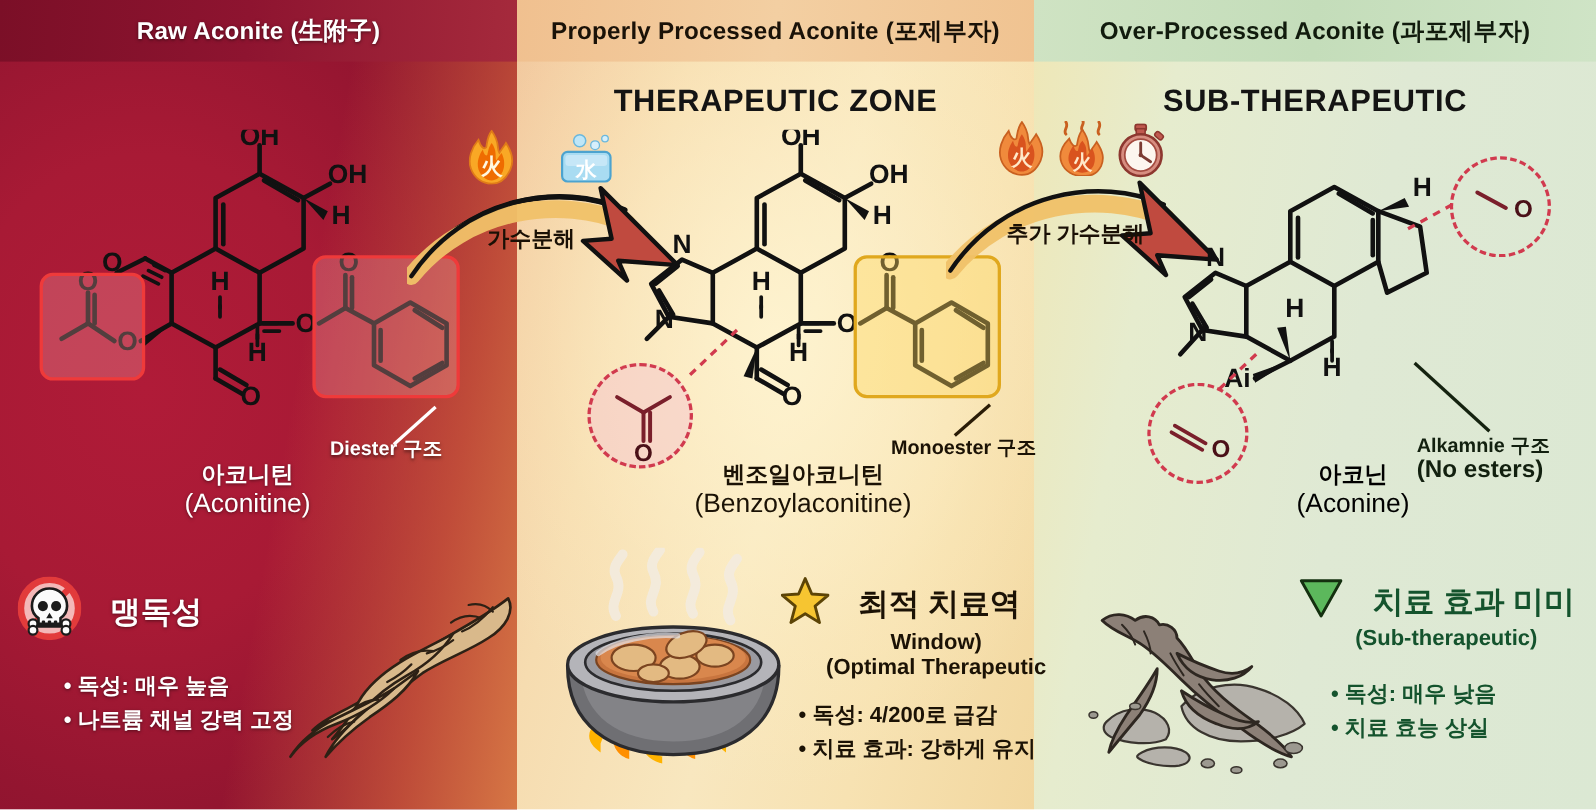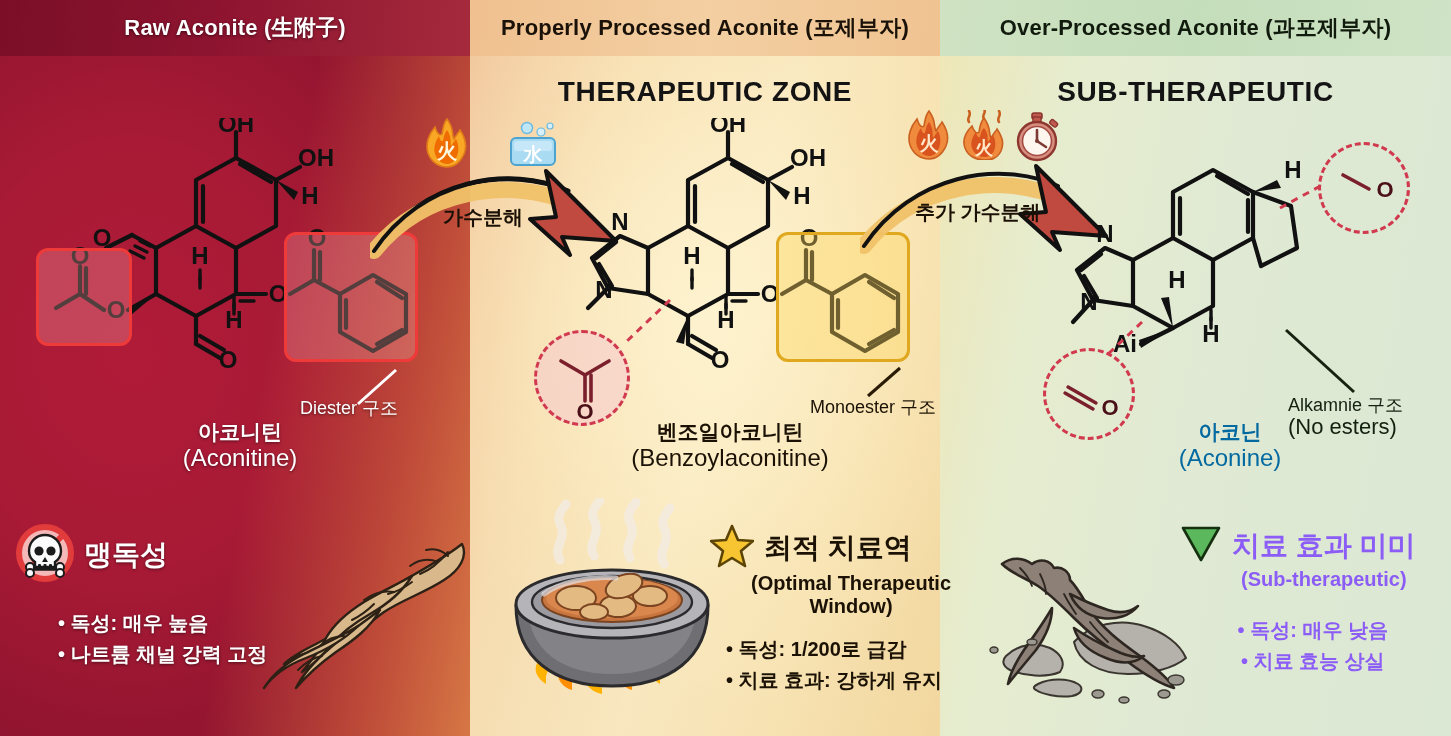--- a/index.html
+++ b/index.html
@@ -56,26 +56,26 @@
   
   .mol { position: absolute; }
   #mol-aconitine { left: 28px;  top: 118px; }
   #mol-benzoyl   { left: 520px; top: 118px; }
   #mol-aconine   { left: 1005px; top: 130px; }
 
   
   .mol-name { position: absolute; text-align: center; line-height: 1.15; }
   .mol-name .ko { display:block; font-size: 21px; font-weight: bold; }
   .mol-name .en { display:block; font-size: 24px; font-weight: normal; }
-  #name-aconitine { left: 105px;  top: 420px; width: 270px; color: #ffffff; text-shadow: 0 1px 3px rgba(0,0,0,.5); }
+  #name-aconitine { left: 90px;  top: 420px; width: 270px; color: #ffffff; text-shadow: 0 1px 3px rgba(0,0,0,.5); }
   #name-benzoyl   { left: 595px; top: 420px; width: 270px; color: #1b1205; }
-  #name-aconine   { left: 1120px; top: 420px; width: 220px; color: #0369a1; }
-
-  
-  .tag { position: absolute; font-size: 18px; font-weight: normal; line-height: 1.12; white-space: nowrap; }
+  #name-aconine   { left: 1120px; top: 420px; width: 220px; color: #000000; }
+
+  
+  .tag { position: absolute; font-size: 18px; font-weight: bold; line-height: 1.12; white-space: nowrap; }
   #tag-diester   { left: 300px; top: 398px; color: #ffffff; text-shadow: 0 1px 3px rgba(0,0,0,.55); }
   #tag-monoester { left: 810px; top: 397px; color: #1b1205; }
   #tag-alkamnie  { left: 1288px; top: 395px; color: #12200f; text-align: left; }
   #tag-alkamnie .sub { display:block; font-size: 22px; }
 
   
   .leader { position: absolute; background: transparent; }
 
   
   .arrow-wrap { position: absolute; }
@@ -91,33 +91,33 @@
   
   .icon-chip { position: absolute; font-size: 34px; line-height: 1; }
   #icon-fire1   { left: 426px; top: 118px; }
   #icon-water1  { left: 505px; top: 120px; }
   #icon-fire2a  { left: 908px; top: 110px; }
   #icon-fire2b  { left: 960px; top: 110px; }
   #icon-timer2  { left: 1012px; top: 112px; }
 
   
   .status { position: absolute; }
-  .status-head { display: flex; align-items: center; gap: 10px; }
+  .status-head { display: flex; align-items: center; gap: 26px; }
   .status-title { font-size: 28px; font-weight: bold; white-space: nowrap; }
   .status-sub { font-size: 20px; font-weight: bold; line-height: 1.15; }
   .bullets { margin-top: 14px; }
   .bullets li { list-style: none; font-size: 20px; font-weight: bold; line-height: 1.55; white-space: nowrap; }
   .bullets li::before { content: "• "; }
 
   #status-raw  { left: 16px;  top: 524px; color: #ffffff; text-shadow: 0 1px 3px rgba(0,0,0,.5); }
   #status-raw .bullets { margin-left: 42px; margin-top: 22px; }
   #status-proper { left: 710px; top: 524px; color: #1b1205; text-align: left; }
   #status-proper .status-sub { text-align: center; width: 250px; margin-left: 16px; }
   #status-proper .bullets { margin-left: 16px; margin-top: 16px; }
-  #status-over { left: 1180px; top: 524px; color: #8b5cf6; text-align: center; }
+  #status-over { left: 1180px; top: 524px; color: #14532d; }
   #status-over .status-sub { margin-left: 52px; }
   #status-over .bullets { margin-left: 30px; margin-top: 24px; }
 
   
   .illus { position: absolute; }
   #illus-root-raw { left: 262px; top: 540px; }
   #illus-pot      { left: 498px; top: 498px; }
   #illus-root-burnt { left: 978px; top: 532px; }
 
   
@@ -612,25 +612,25 @@
   <div class="status" id="status-proper">
     <div class="status-head">
       <span>
         <svg width="44" height="44" viewBox="0 0 44 44">
           <polygon points="22,2 28,16 43,17 31,27 35,42 22,34 9,42 13,27 1,17 16,16" fill="#f6c531" stroke="#5c4406" stroke-width="2.6" stroke-linejoin="round"></polygon>
         </svg>
       </span>
       <span class="status-title">최적 치료역</span>
     </div>
     <div class="status-sub">
+      <div>Window)</div>
       <div>(Optimal Therapeutic</div>
-      <div>Window)</div>
     </div>
     <ul class="bullets">
-      <li>독성: 1/200로 급감</li>
+      <li>독성: 4/200로 급감</li>
       <li>치료 효과: 강하게 유지</li>
     </ul>
   </div>
 
   <div class="status" id="status-over">
     <div class="status-head">
       <span>
         <svg width="42" height="40" viewBox="0 0 42 40">
           <polygon points="3,4 39,4 21,36" fill="#5cb85c" stroke="#14300f" stroke-width="2.6" stroke-linejoin="round"></polygon>
         </svg>

